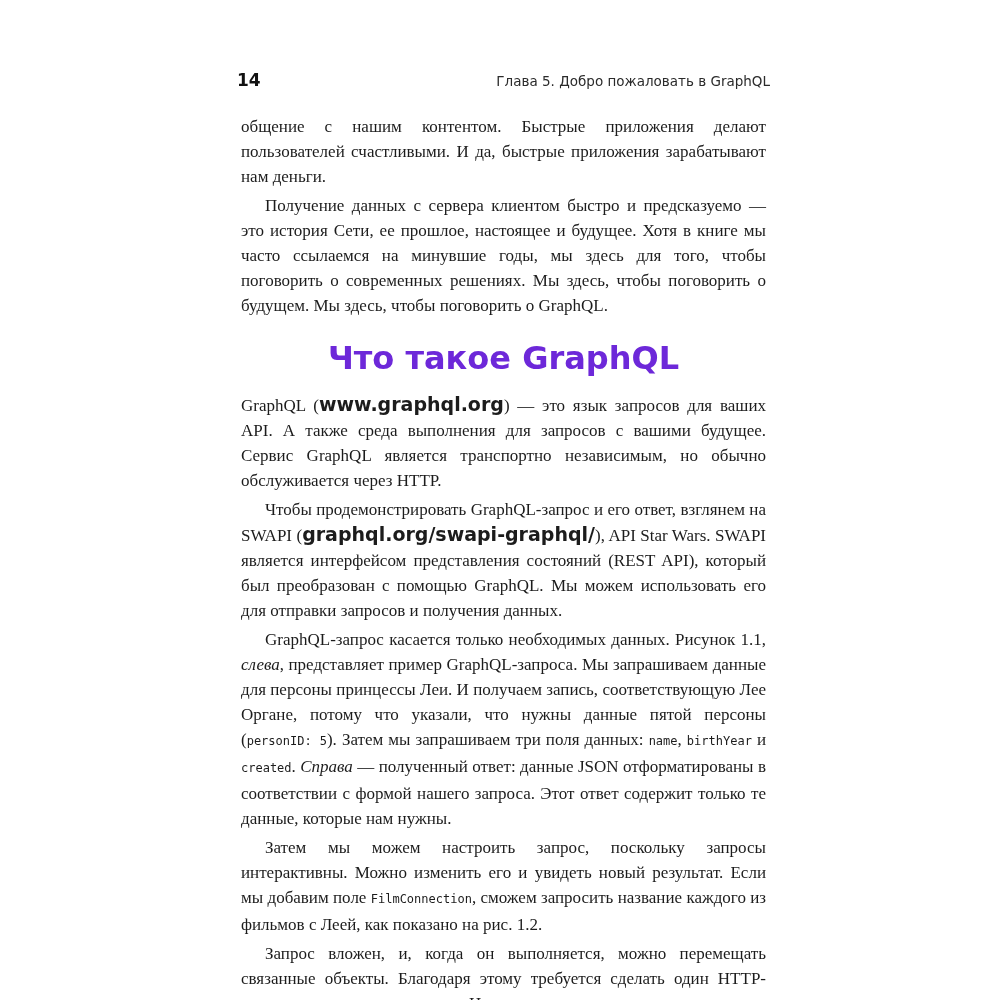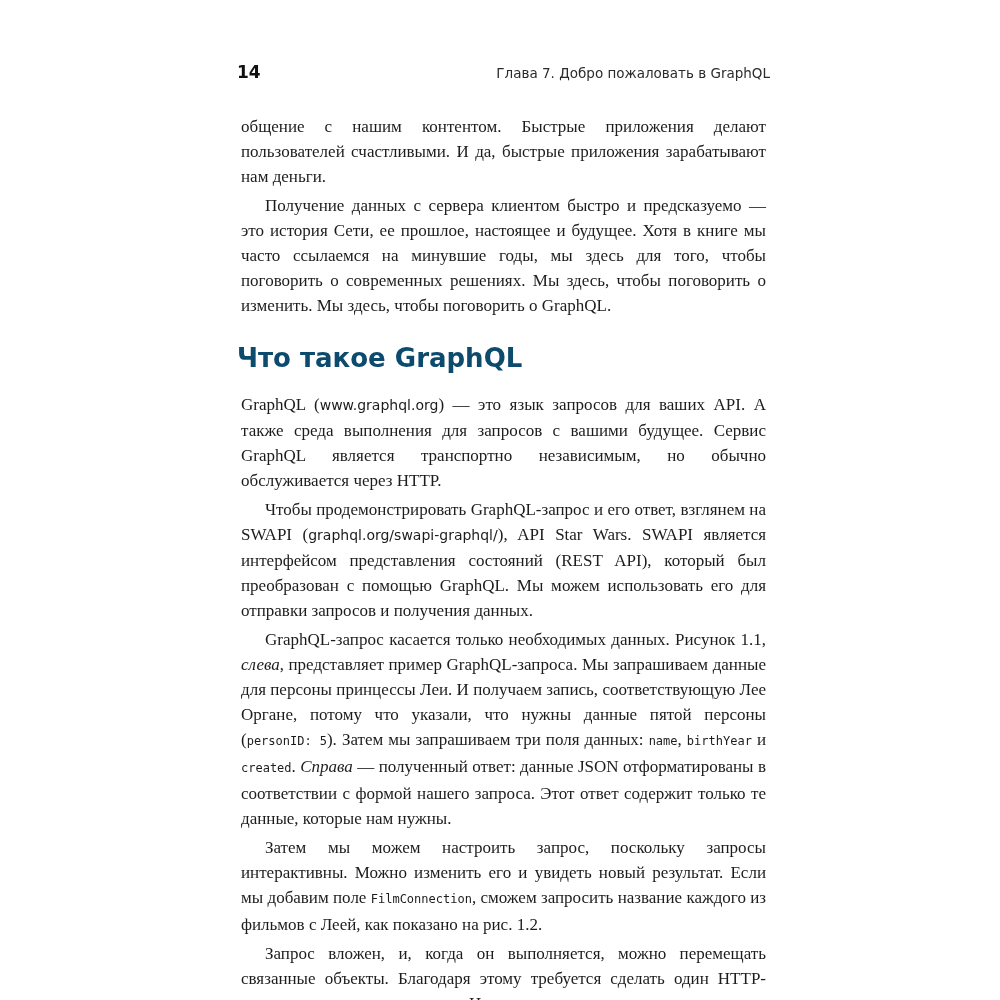--- a/index.html
+++ b/index.html
@@ -11,21 +11,21 @@
     position: relative;
     width: 1000px;
     height: 1000px;
     background: #ffffff;
     color: #1c1c1c;
     font-family: "Liberation Serif", serif;
     overflow: hidden;
   }
   .running-header {
     position: absolute;
-    top: 62px;
+    top: 70px;
     left: 237px;
     width: 533px;
     display: flex;
     justify-content: space-between;
     align-items: baseline;
   }
   .page-number {
     font-family: "DejaVu Sans", "Liberation Sans", sans-serif;
     font-weight: bold;
     font-size: 17px;
@@ -47,49 +47,49 @@
   }
   .content p {
     margin: 4px;
   }
   .content p.indent {
     text-indent: 24px;
   }
   .content h1 {
     font-family: "DejaVu Sans", "Liberation Sans", sans-serif;
     font-weight: bold;
-    font-size: 26px;
+    font-size: 32px;
     line-height: 32px;
     margin: 24px 0 18px 0;
-    text-align: left;
-    color: #0c4a6e;
+    text-align: center;
+    color: #6d28d9;
   }
   .run-serif { font-family: "Liberation Serif", serif; }
   .run-italic { font-family: Liberation Serif, serif; font-style: italic; }
   .run-mono {
     font-family: "DejaVu Sans Mono", "Liberation Mono", monospace;
     font-size: 12px;
   }
   .run-sans {
     font-family: "DejaVu Sans", "Liberation Sans", sans-serif;
-    font-weight: normal;
-    font-size: 14px;
+    font-weight: bold;
+    font-size: 19px;
   }
 </style>
 </head>
 <body>
 
 <div class="page">
   <div class="running-header">
     <span class="page-number">14</span>
-    <span class="running-head-title">Глава 7. Добро пожаловать в GraphQL</span>
+    <span class="running-head-title">Глава 5. Добро пожаловать в GraphQL</span>
   </div>
   <div class="content">
       <p><span class="run-serif">общение с нашим контентом. Быстрые приложения делают пользователей счастливыми. И да, быстрые приложения зарабатывают нам деньги.</span></p>
-      <p class="indent"><span class="run-serif">Получение данных с сервера клиентом быстро и предсказуемо — это история Сети, ее прошлое, настоящее и будущее. Хотя в книге мы часто ссылаемся на минувшие годы, мы здесь для того, чтобы поговорить о современных решениях. Мы здесь, чтобы поговорить о изменить. Мы здесь, чтобы поговорить о GraphQL.</span></p>
+      <p class="indent"><span class="run-serif">Получение данных с сервера клиентом быстро и предсказуемо — это история Сети, ее прошлое, настоящее и будущее. Хотя в книге мы часто ссылаемся на минувшие годы, мы здесь для того, чтобы поговорить о современных решениях. Мы здесь, чтобы поговорить о будущем. Мы здесь, чтобы поговорить о GraphQL.</span></p>
       <h1>Что такое GraphQL</h1>
       <p><span class="run-serif">GraphQL (</span><span class="run-sans">www.graphql.org</span><span class="run-serif">) — это язык запросов для ваших API. А также среда выполнения для запросов с вашими будущее. Сервис GraphQL является транспортно независимым, но обычно обслуживается через HTTP.</span></p>
       <p class="indent"><span class="run-serif">Чтобы продемонстрировать GraphQL-запрос и его ответ, взглянем на SWAPI (</span><span class="run-sans">graphql.org/swapi-graphql/</span><span class="run-serif">), API Star Wars. SWAPI является интерфейсом представления состояний (REST API), который был преобразован с помощью GraphQL. Мы можем использовать его для отправки запросов и получения данных.</span></p>
       <p class="indent"><span class="run-serif">GraphQL-запрос касается только необходимых данных. Рисунок 1.1, </span><span class="run-italic">слева</span><span class="run-serif">, представляет пример GraphQL-запроса. Мы запрашиваем данные для персоны принцессы Леи. И получаем запись, соответствующую Лее Органе, потому что указали, что нужны данные пятой персоны (</span><span class="run-mono">personID: 5</span><span class="run-serif">). Затем мы запрашиваем три поля данных: </span><span class="run-mono">name</span><span class="run-serif">, </span><span class="run-mono">birthYear</span><span class="run-serif"> и </span><span class="run-mono">created</span><span class="run-serif">. </span><span class="run-italic">Справа</span><span class="run-serif"> — полученный ответ: данные JSON отформатированы в соответствии с формой нашего запроса. Этот ответ содержит только те данные, которые нам нужны.</span></p>
       <p class="indent"><span class="run-serif">Затем мы можем настроить запрос, поскольку запросы интерактивны. Можно изменить его и увидеть новый результат. Если мы добавим поле </span><span class="run-mono">FilmConnection</span><span class="run-serif">, сможем запросить название каждого из фильмов с Леей, как показано на рис. 1.2.</span></p>
       <p class="indent"><span class="run-serif">Запрос вложен, и, когда он выполняется, можно перемещать связанные объекты. Благодаря этому требуется сделать один HTTP-запрос для двух типов данных. Нам не нужно совершать несколько</span></p>
     </div>
 </div>
 
 </body></html>

